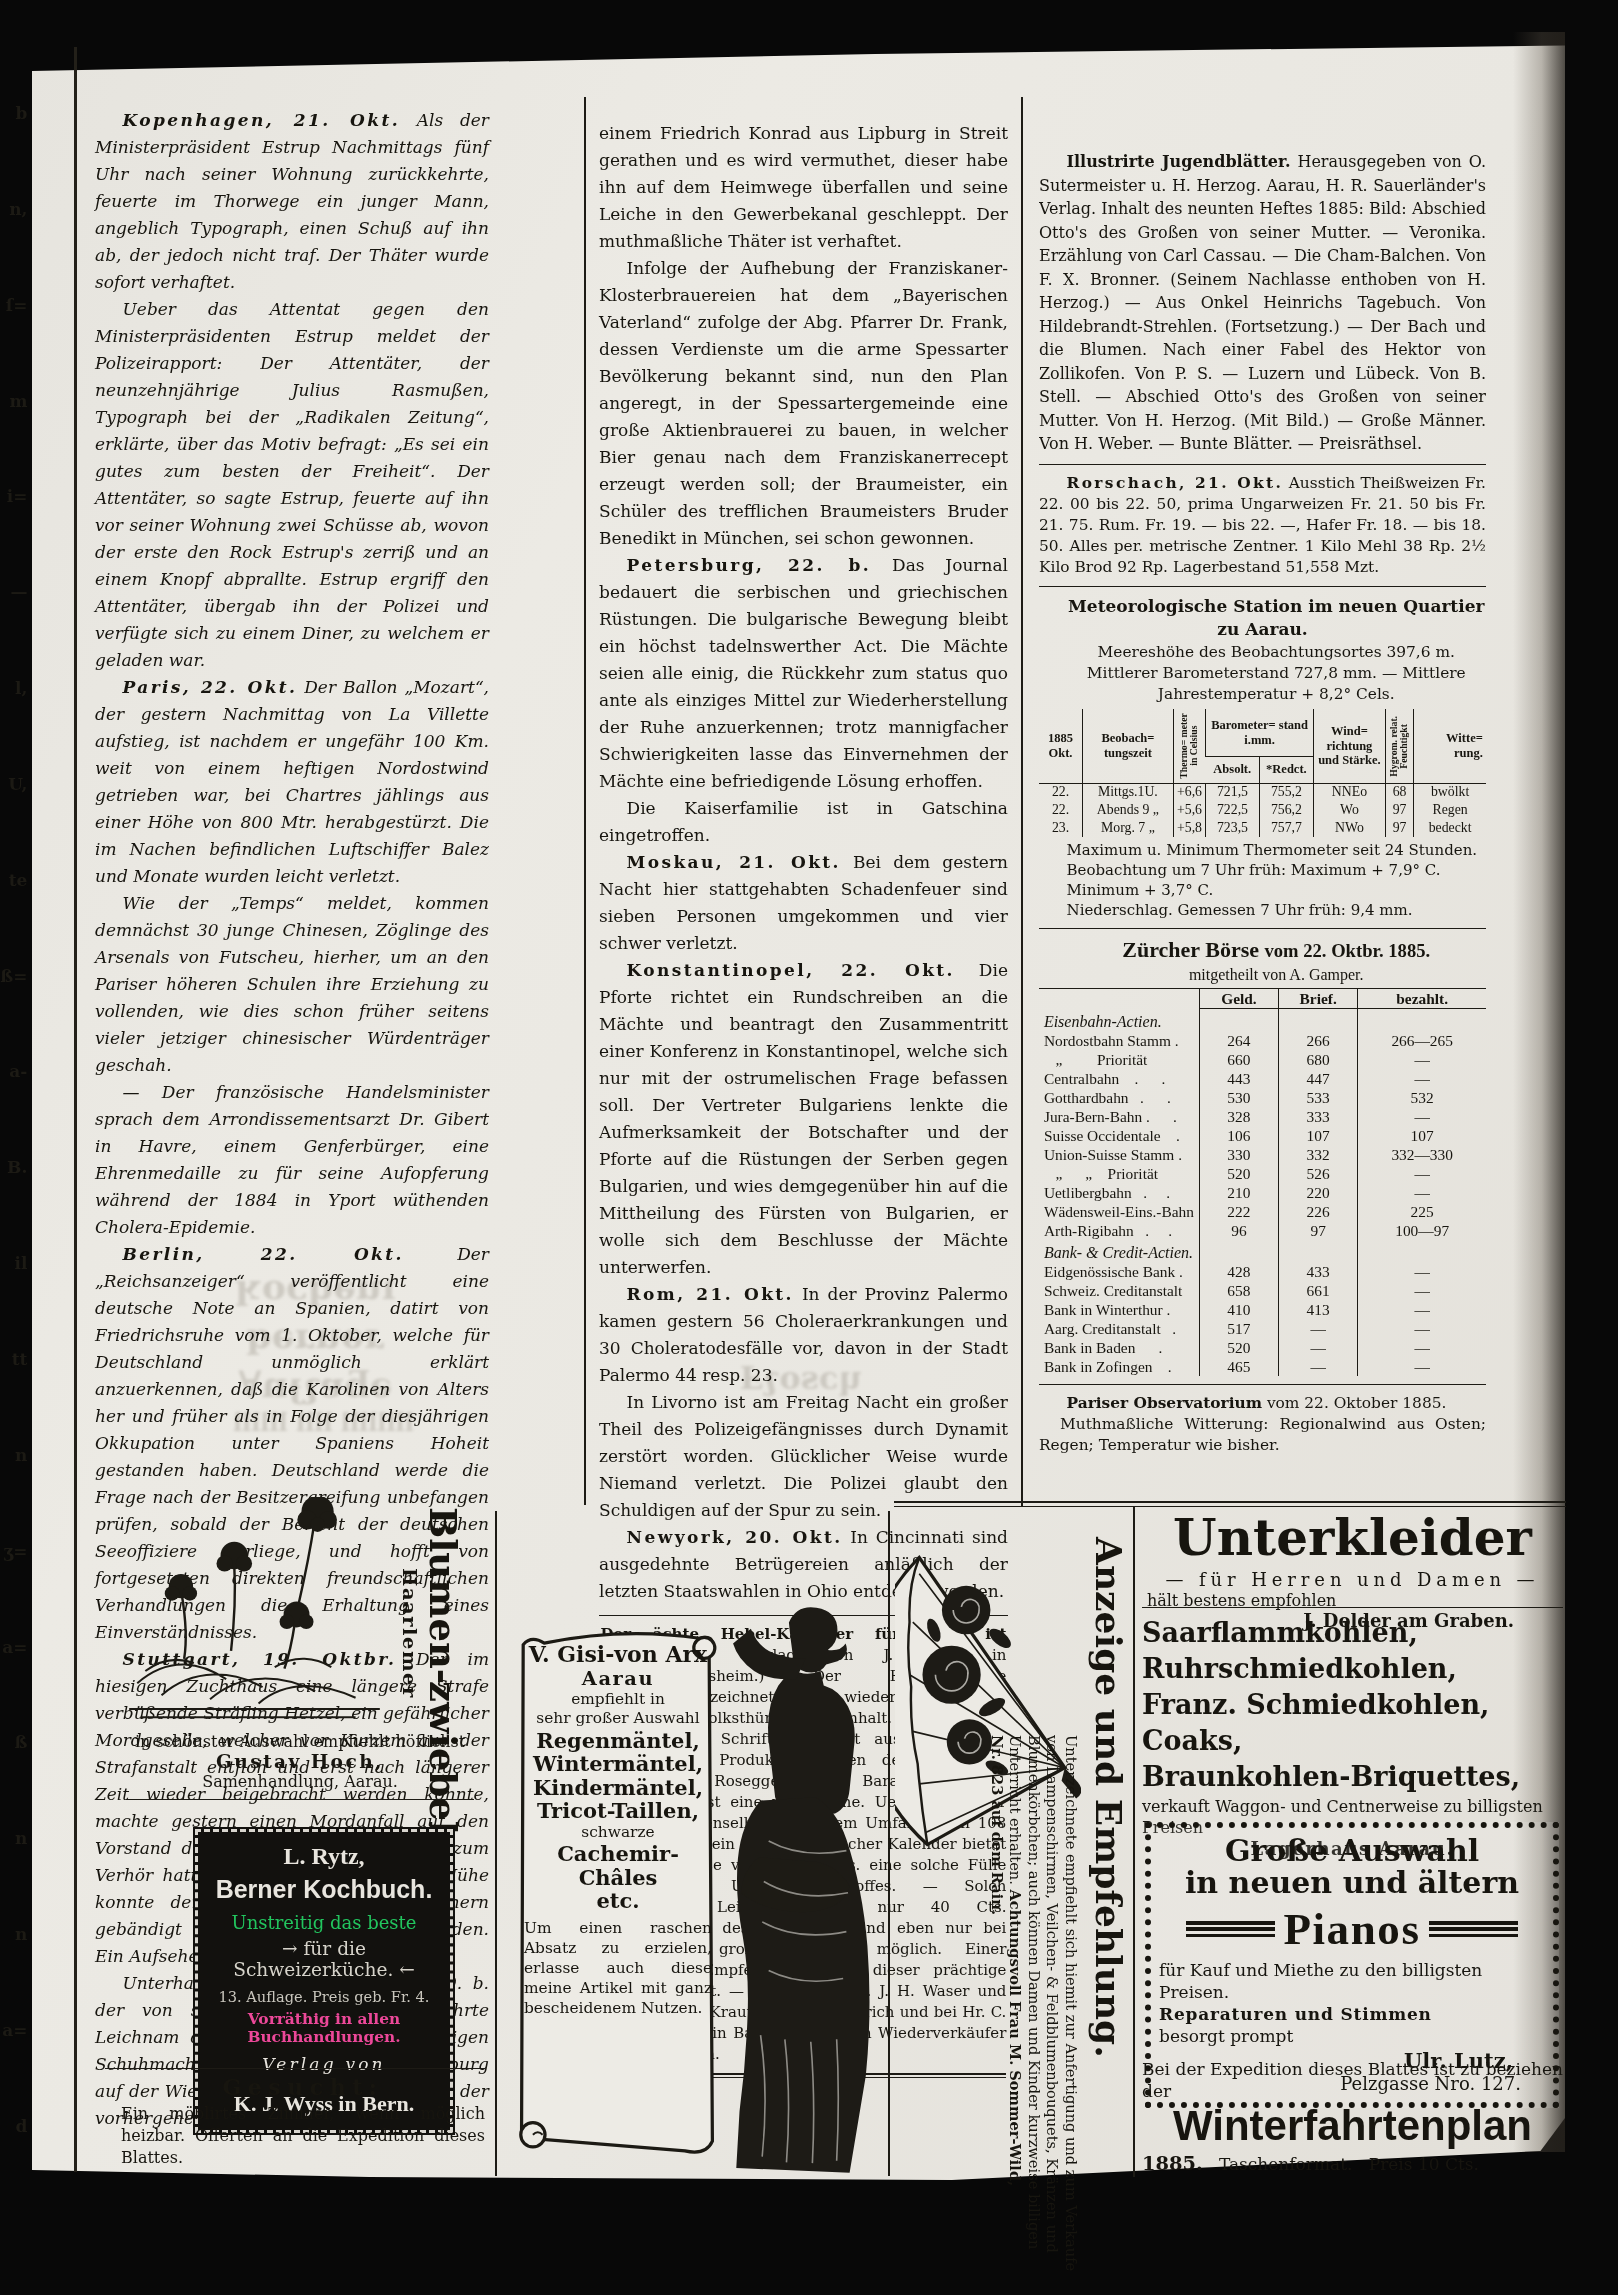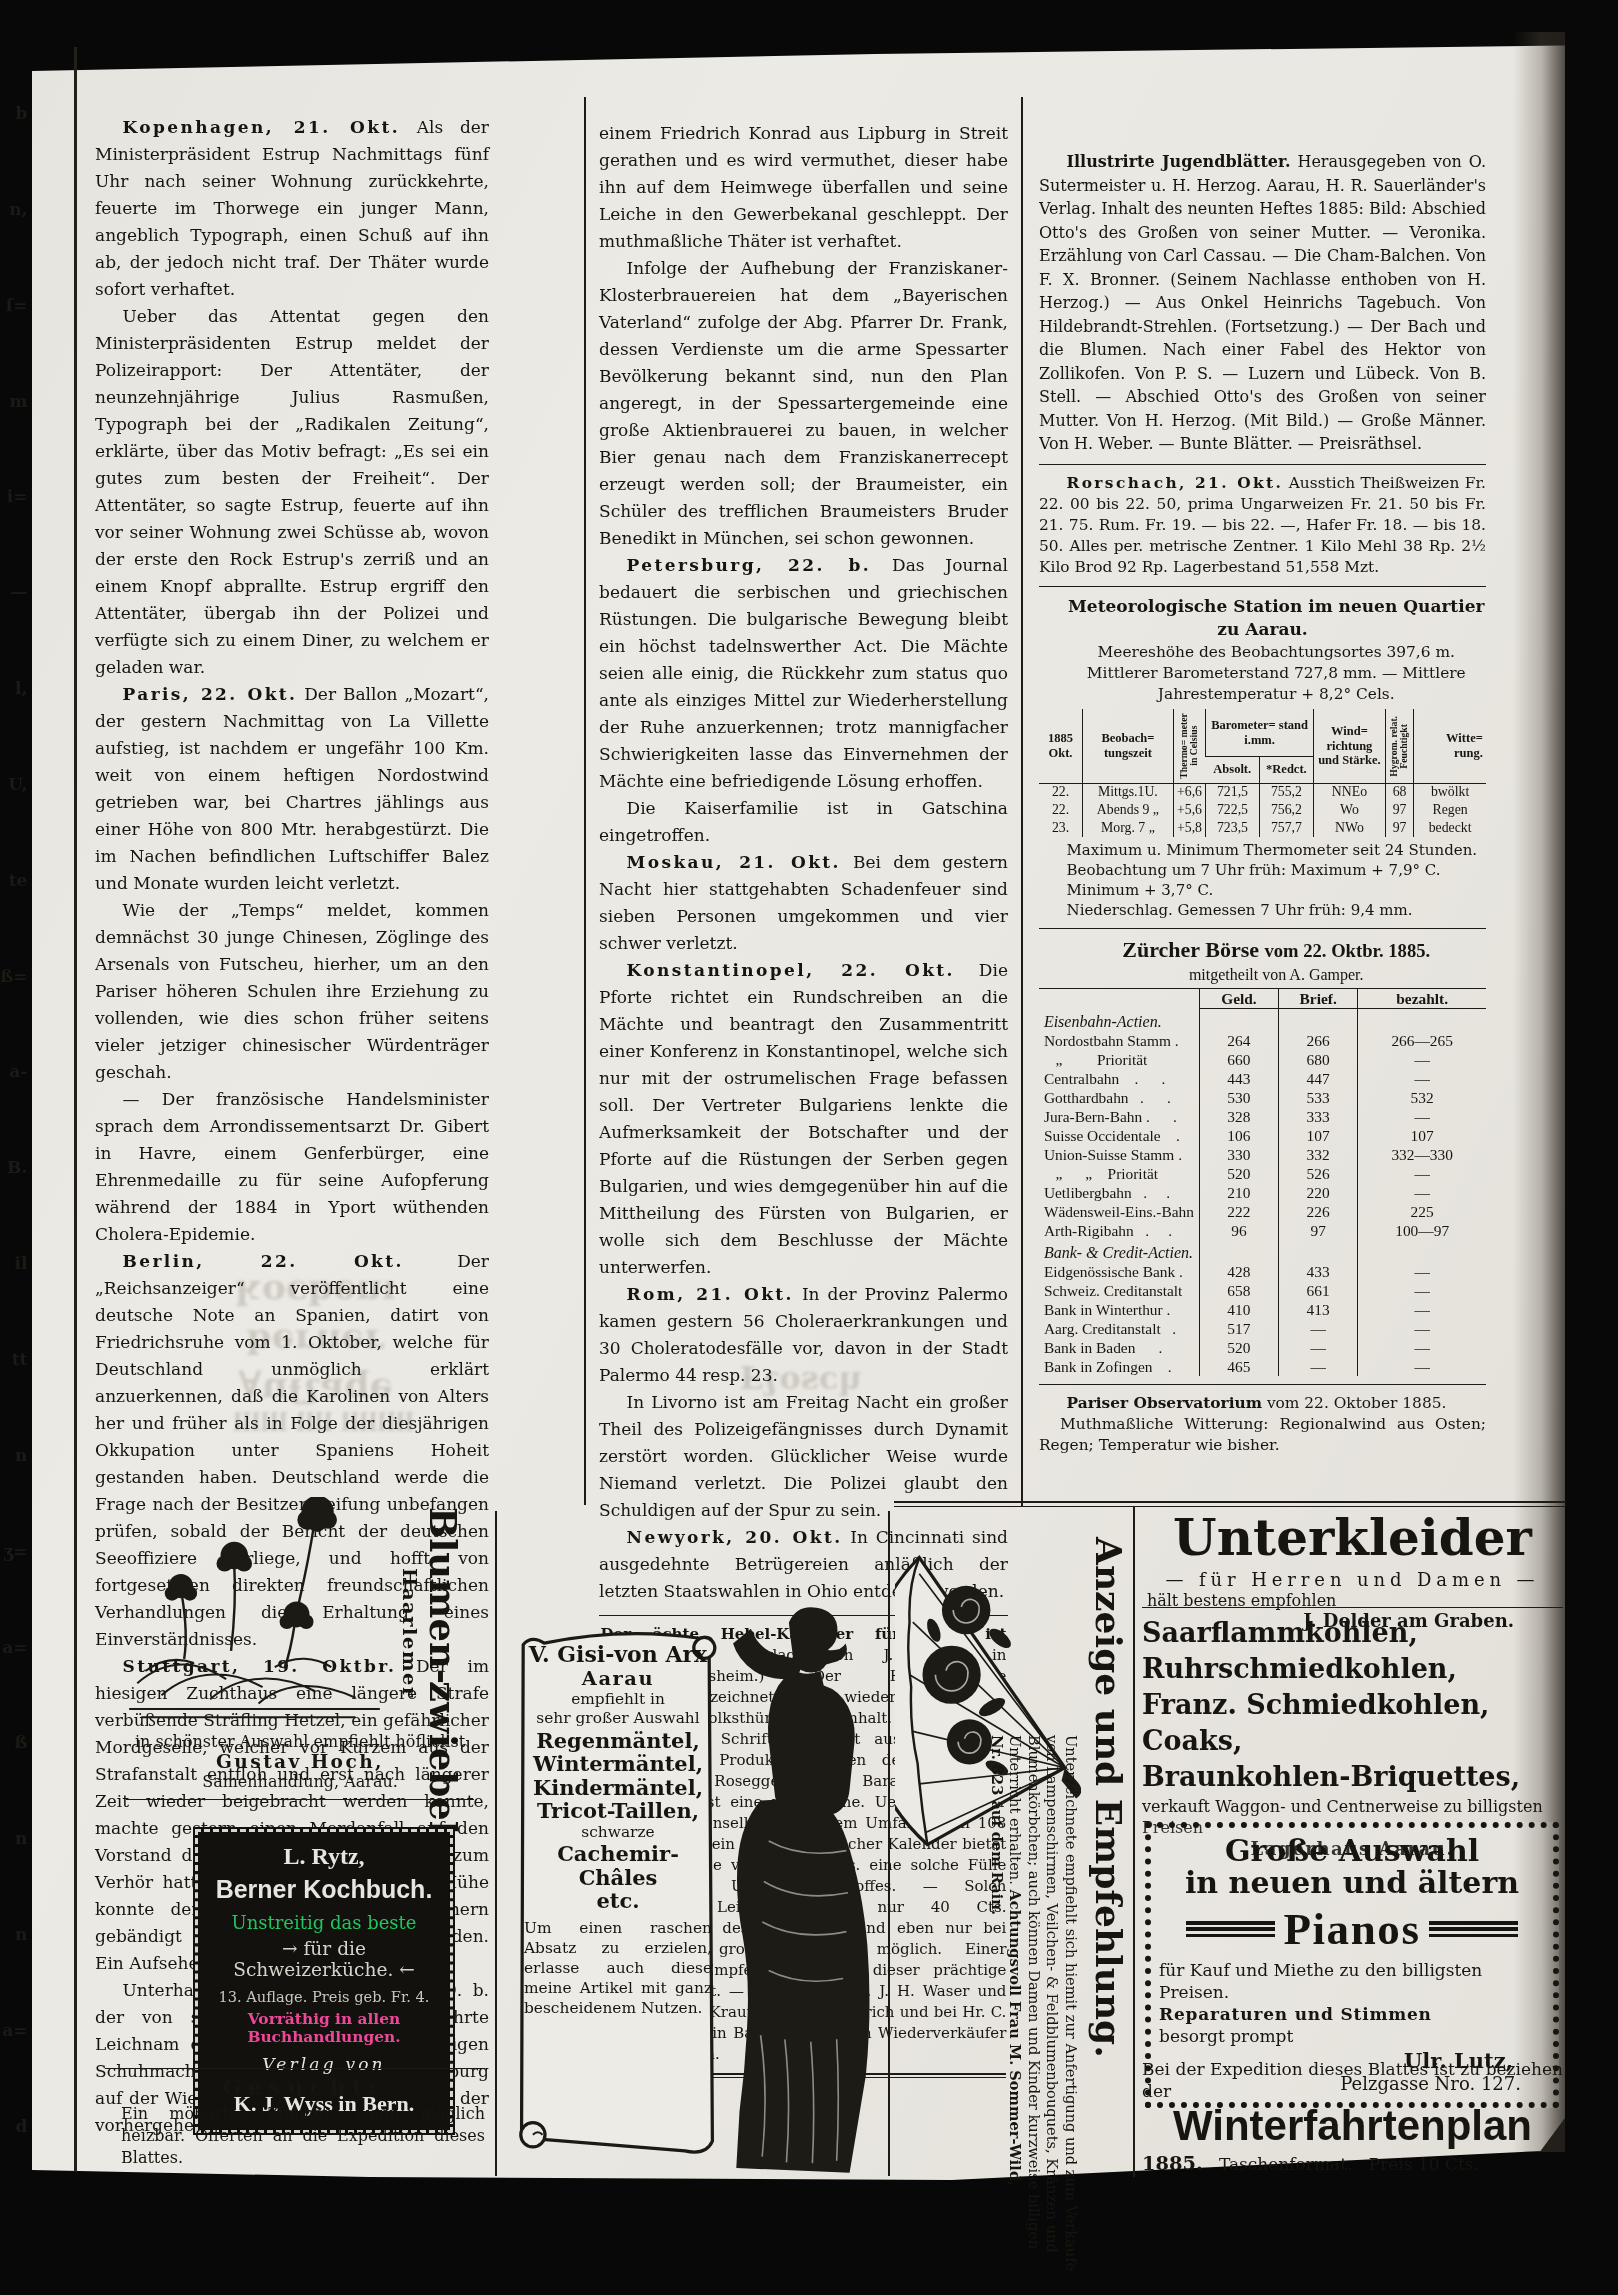--- a/index.html
+++ b/index.html
@@ -16,21 +16,21 @@
           justify-content:space-between;align-items:flex-end;padding:32px 1.6px 32px 0;box-sizing:border-box;
           font-weight:bold;font-size:17px;color:#1c1a14;}
   .ghost{position:absolute;color:#a9a49a;opacity:.45;filter:blur(1.6px);transform:scaleX(-1);
          font-weight:bold;text-align:center;}
   
   .vrule{position:absolute;width:2.4px;background:#1d1b15;}
   .hr{border:0;border-top:1.6px solid #1d1b15;margin:8px 0;}
   .hr2{height:2.4px;border:0;border-top:2.4px solid #1d1b15;border-bottom:0.8px solid #1d1b15;margin:6.5px 0;}
   
   .newscol{position:absolute;text-align:justify;}
-  #col1{left:95px;top:114px;width:394px;font-size:17px;line-height:27px;}
+  #col1{left:95px;top:107px;width:394px;font-size:17px;line-height:27px;font-style:italic;}
   #col2{left:599px;top:120px;width:409px;font-size:17px;line-height:27px;}
   #col3{left:1039px;top:150px;width:447px;font-size:16px;line-height:23.5px;height:1353px;overflow:hidden;}
   .newscol p{margin:0;text-indent:27.5px;}
   .lead{font-weight:bold;letter-spacing:2.4px;}
   .leadb{font-weight:bold;}
   .boxad{border-top:1.6px solid #1d1b15;padding:8px 1.6px 9.7px;font-size:15px;line-height:21px;margin-top:9.7px;}
   .boxad .first{font-weight:bold;}
   .meteo-title{font-weight:bold;text-align:center;font-size:17px;text-indent:0;}
   .meteo-sub{text-align:center;font-size:15.4px;line-height:21px;text-indent:0;}
   table.meteo{border-collapse:collapse;margin:4.9px auto 3.2px;font-size:12.5px;line-height:14.6px;

